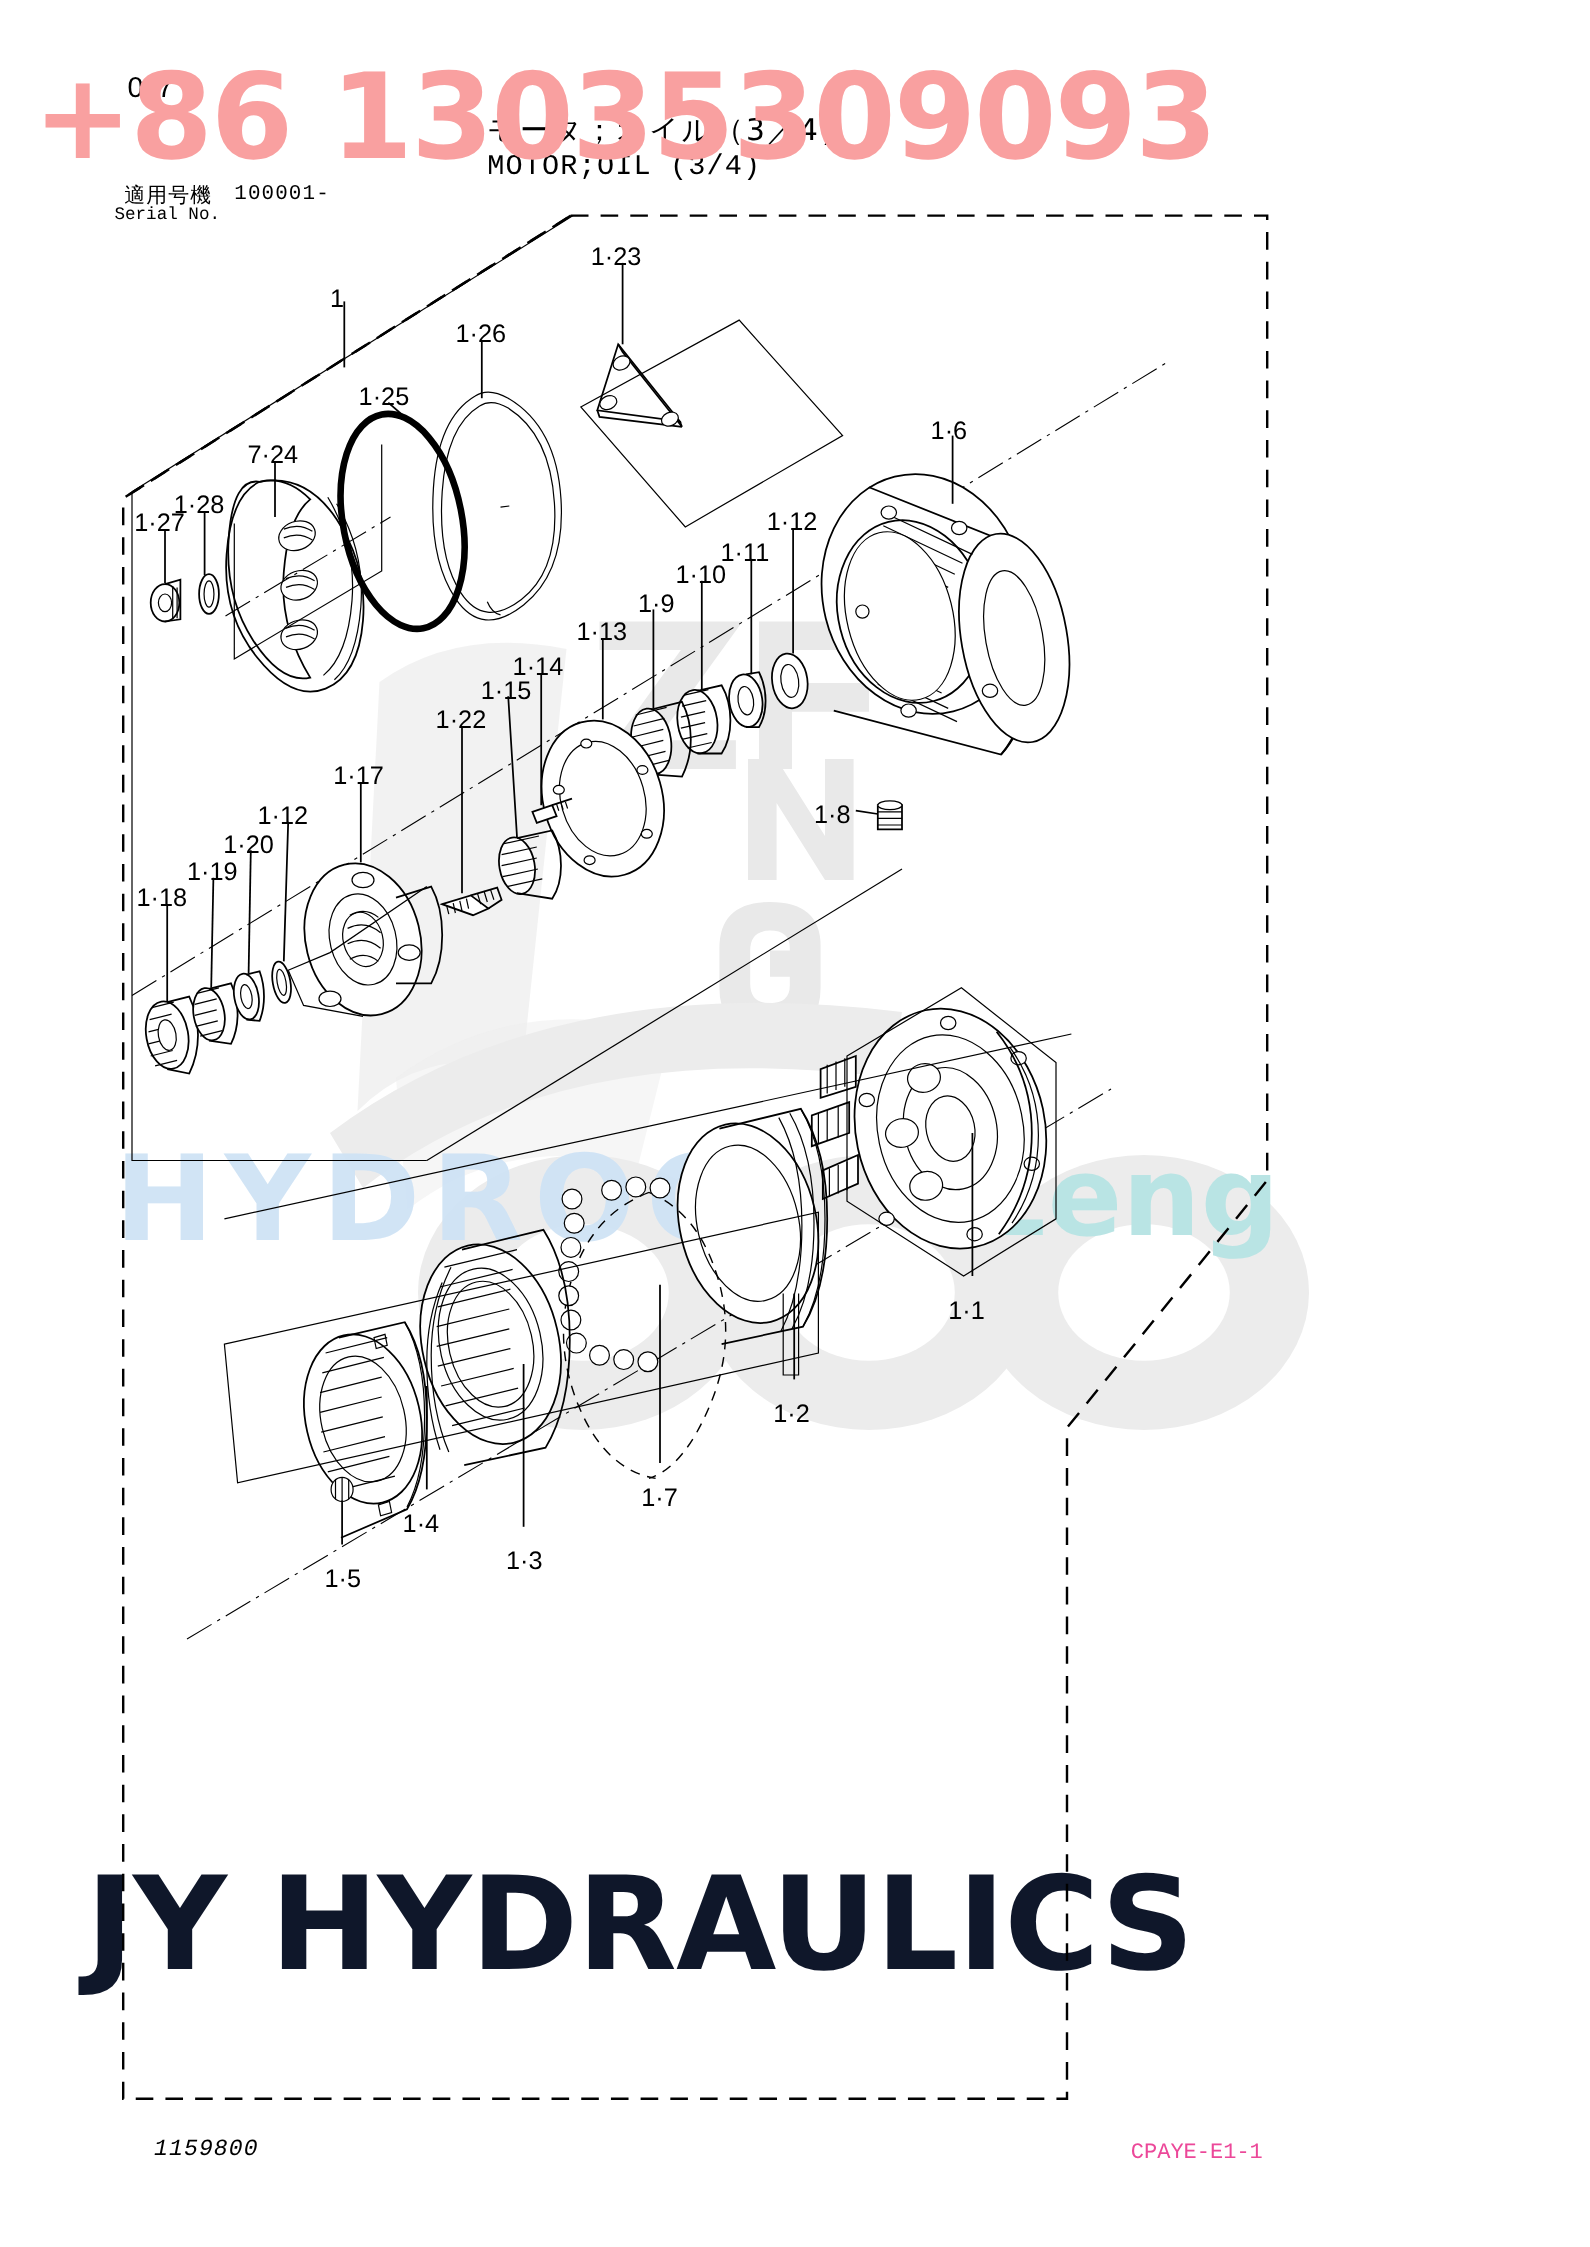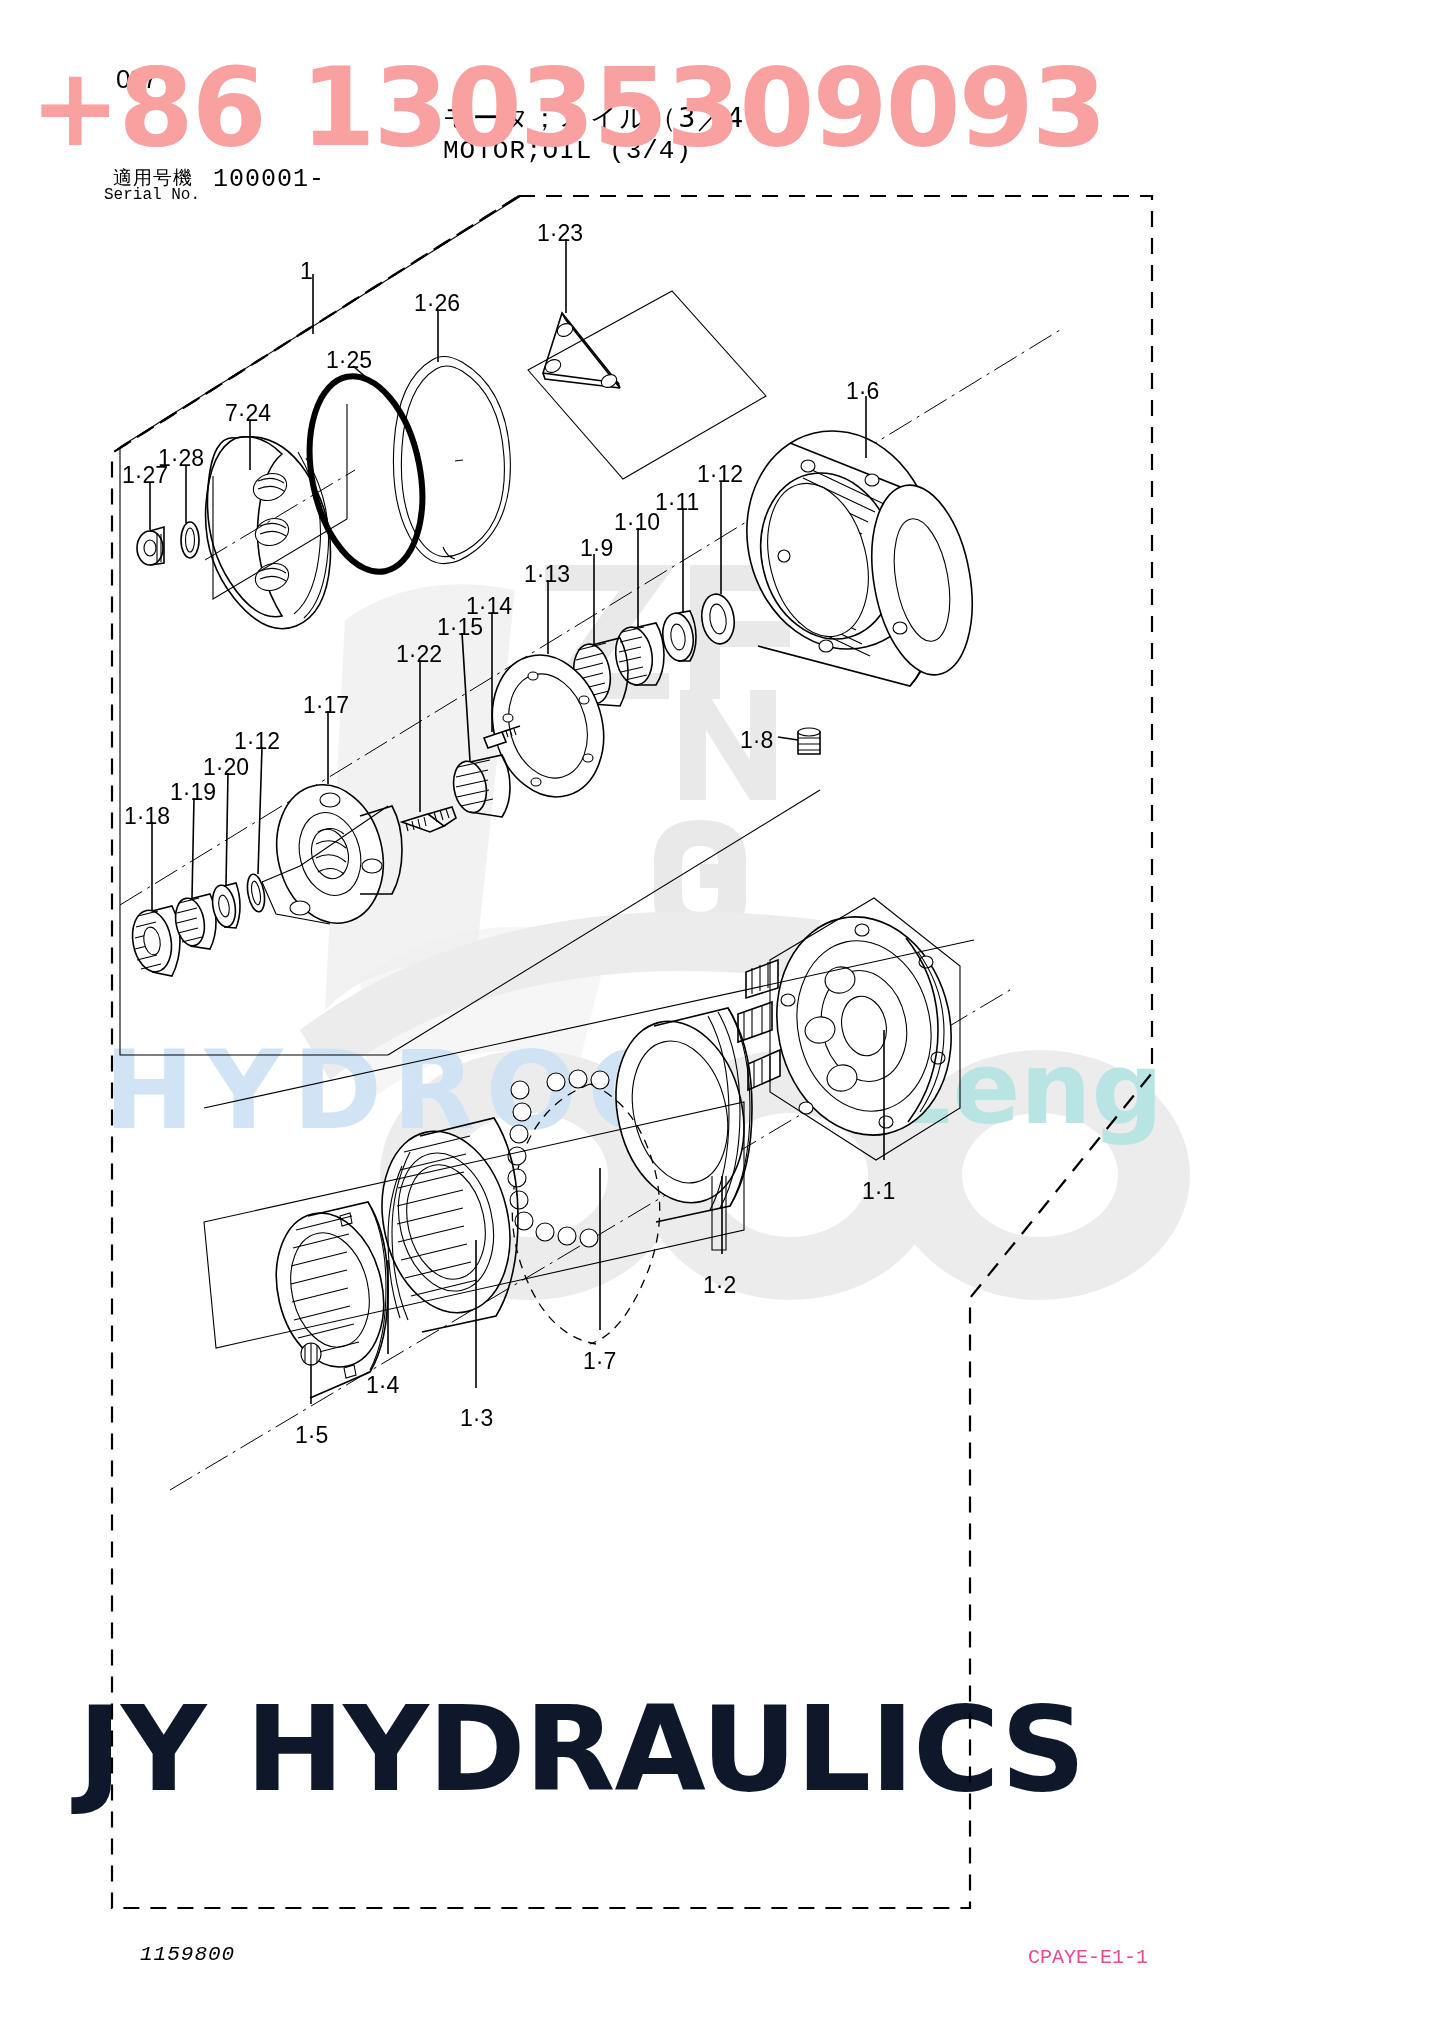--- a/index.html
+++ b/index.html
@@ -36,21 +36,21 @@
     position:absolute;left:113px;top:165px;
     font-size:19px;color:#000;letter-spacing:1px;white-space:nowrap;
     font-family:"DejaVu Sans",sans-serif;
   }
   .serial-en{
     position:absolute;left:104px;top:186px;
     font-size:16px;color:#000;letter-spacing:0px;white-space:nowrap;
   }
   .serial-num{
     position:absolute;left:213px;top:165px;
-    font-size:25px;color:#000;letter-spacing:1px;white-space:nowrap;
+    font-size:19px;color:#000;letter-spacing:1px;white-space:nowrap;
   }
   .drawno{
     position:absolute;left:140px;top:1943px;
     font-size:21px;font-style:italic;color:#000;letter-spacing:1px;
   }
   .sheetcode{
     position:absolute;left:1028px;top:1946px;
     font-size:20px;color:#ec4899;letter-spacing:0px;
   }
 

